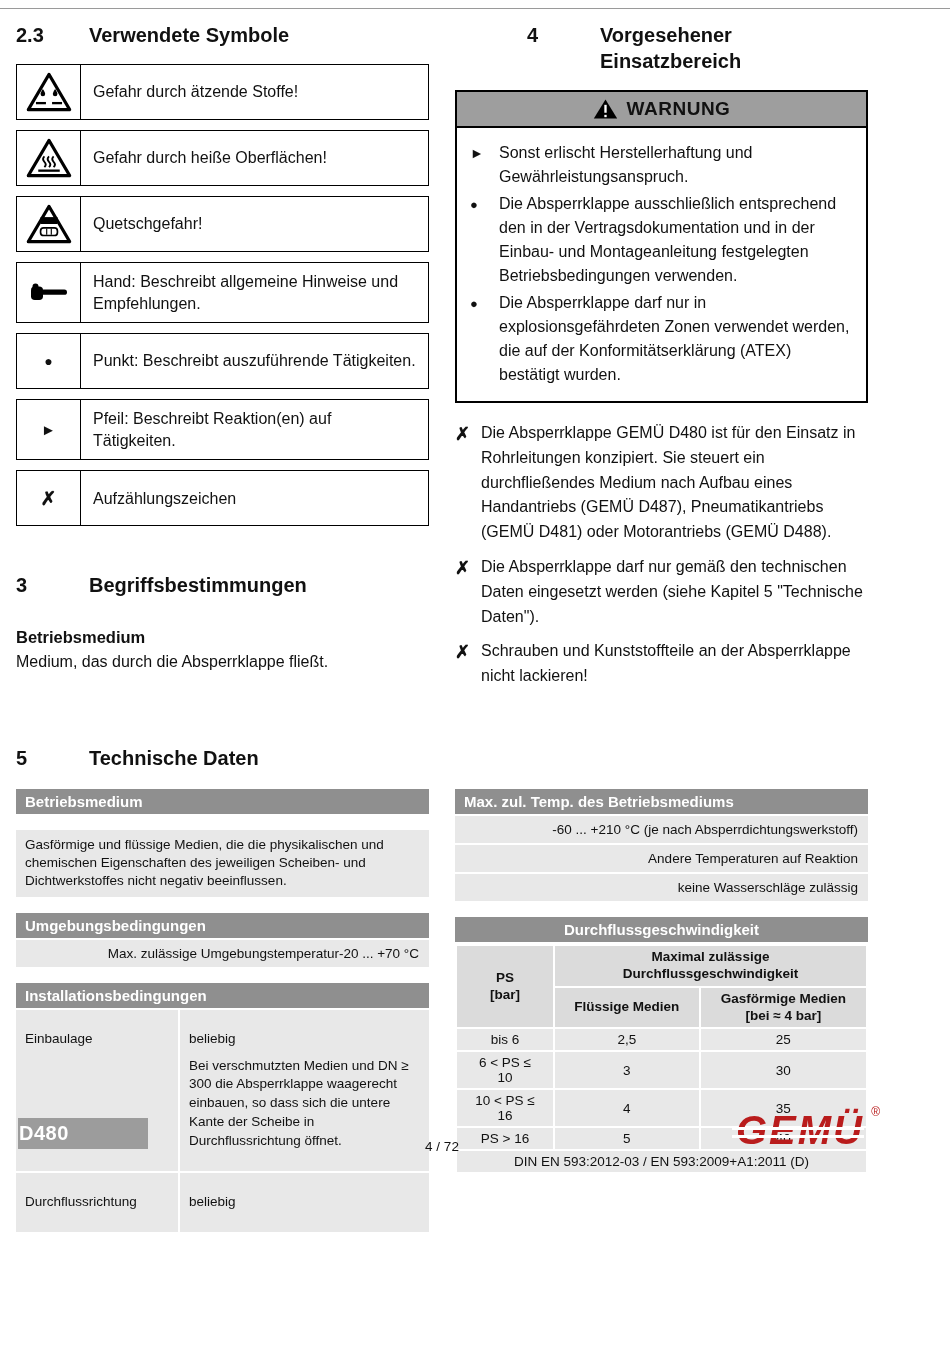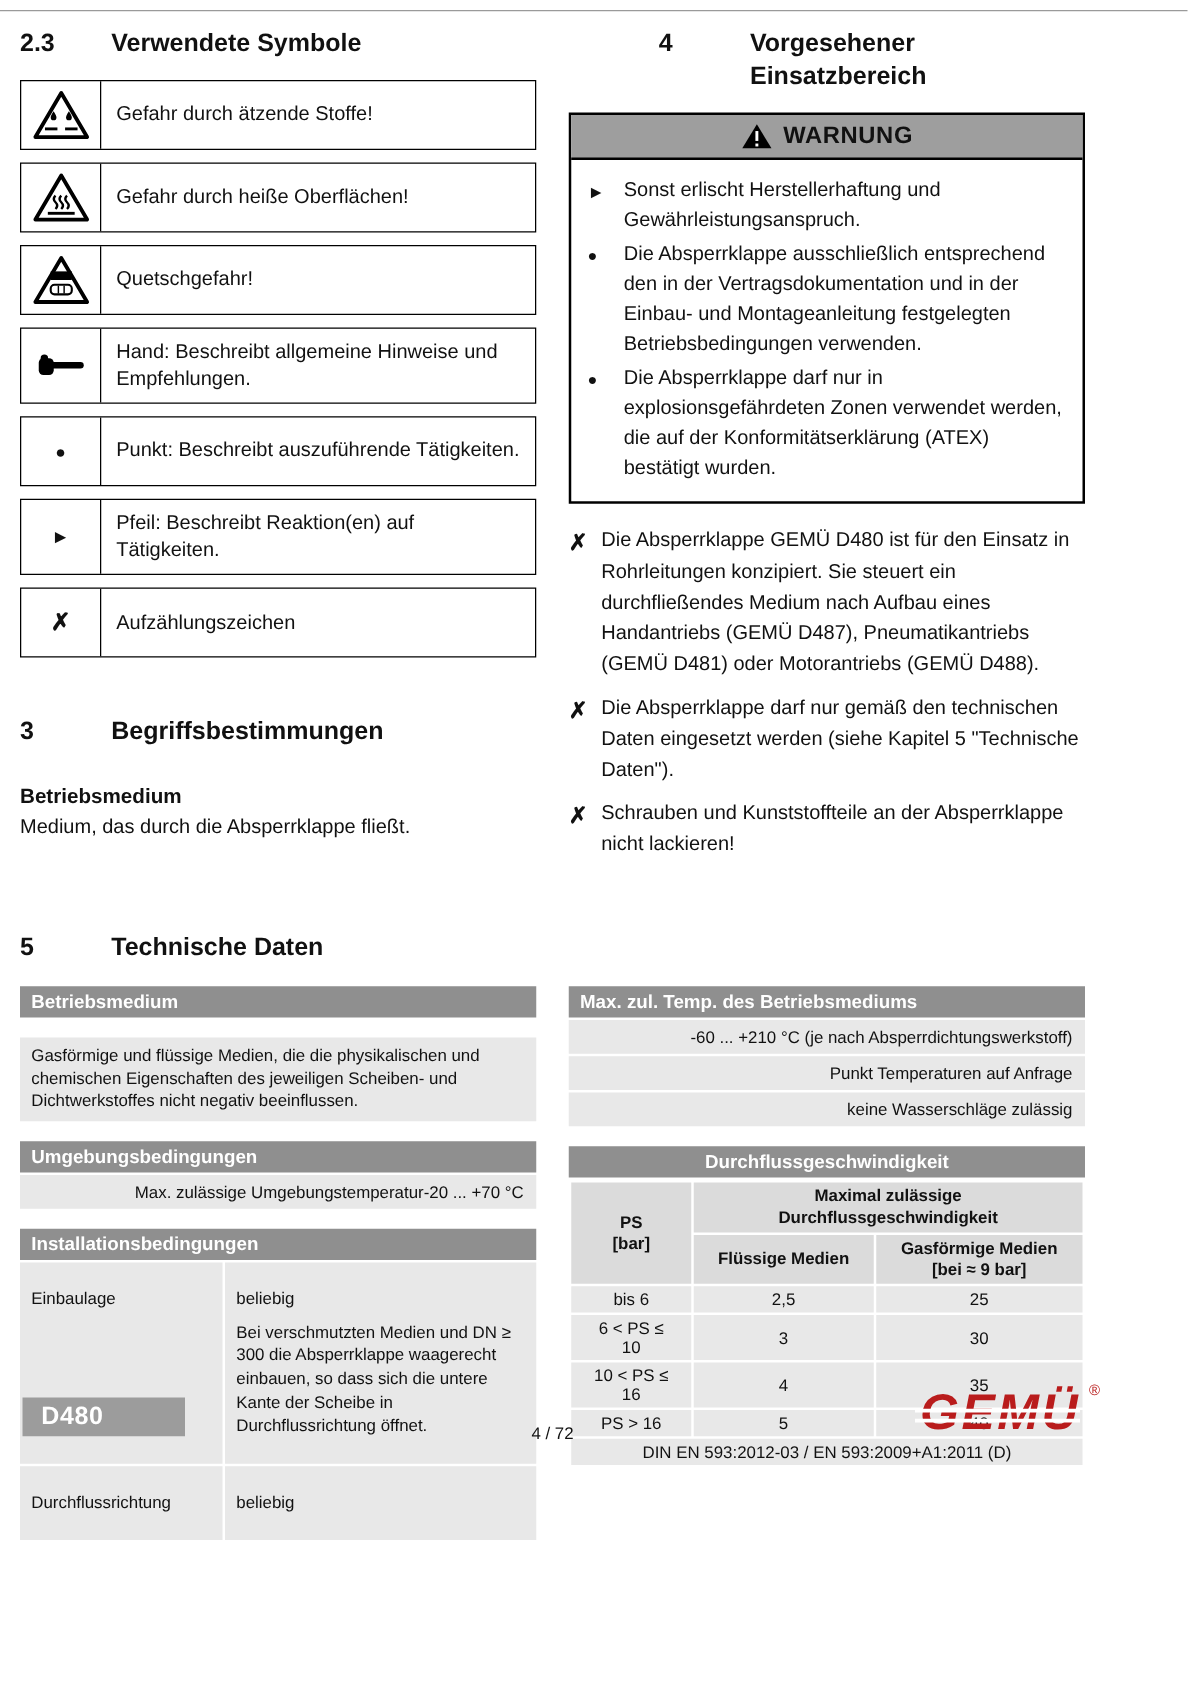--- a/index.html
+++ b/index.html
@@ -60,21 +60,21 @@
   .icell p + p { margin-top: 8px; }
 
   table.ftable { width: 100%; border-collapse: separate; border-spacing: 2px; }
   table.ftable th, table.ftable td { background: #e8e8e8; font-size: 13.5px; padding: 3px 15px; text-align: center; }
   table.ftable th { background: #dbdbdb; font-weight: bold; line-height: 1.25; }
   table.ftable .fps { width: 96px; }
   .ghdr { display: block; max-width: 200px; margin: 0 auto; }
   td.note { text-align: left; padding-left: 10px; }
 
   
-  .badge { position: absolute; left: 18px; bottom: 15px; width: 130px; height: 31px; background: #9c9c9c; color: #fff; font-weight: bold; font-size: 20px; display: flex; align-items: center; padding-left: 15px; letter-spacing: .5px; }
+  .badge { position: absolute; left: 18px; bottom: 15px; width: 130px; height: 31px; background: #9c9c9c; color: #fff; font-weight: bold; font-size: 20px; display: flex; align-items: center; padding-left: 1px; letter-spacing: .5px; }
   .pagenum { position: absolute; left: 16px; width: 852px; bottom: 10px; text-align: center; font-size: 13.5px; }
   .logo { position: absolute; right: 86px; bottom: 14px; font-size: 40px; font-weight: bold; font-style: italic; color: #b91c1c; letter-spacing: 2px; line-height: 1; }
   .logo .stripe { position: absolute; left: -4px; right: 0; height: 2.5px; background: #fff; }
   .logo .reg { position: absolute; right: -18px; top: -4px; font-size: 12px; font-style: normal; font-weight: normal; }
 </style>
 </head>
 <body>
 
 <div class="page">
   <div class="top-rule"></div>
@@ -251,21 +251,21 @@
       </div>
     </div>
 
     <div class="col">
       <div class="tblock">
         <div class="thead">Max. zul. Temp. des Betriebsmediums</div>
         <div class="trow">
           <span>-60 ... +210 °C (je nach Absperrdichtungswerkstoff)</span>
         </div>
         <div class="trow">
-          <span>Punkt Temperaturen auf Anfrage</span>
+          <span>Andere Temperaturen auf Reaktion</span>
         </div>
         <div class="trow">
           <span>keine Wasserschläge zulässig</span>
         </div>
       </div>
 
       <div class="tblock">
         <div class="thead center">Durchflussgeschwindigkeit</div>
         <table class="ftable">
           <tbody>
@@ -275,21 +275,21 @@
               <span>[bar]</span>
             </th>
             <th colspan="2">
               <span class="ghdr">Maximal zulässige Durchflussgeschwindigkeit</span>
             </th>
           </tr>
           <tr>
             <th>Flüssige Medien</th>
             <th>
               <span>Gasförmige Medien</span><br>
-              <span>[bei ≈ 9 bar]</span>
+              <span>[bei ≈ 4 bar]</span>
             </th>
           </tr>
           <tr>
             <td>bis 6</td>
             <td>2,5</td>
             <td>25</td>
           </tr>
           <tr>
             <td>6 &lt; PS ≤ 10</td>
             <td>3</td>

